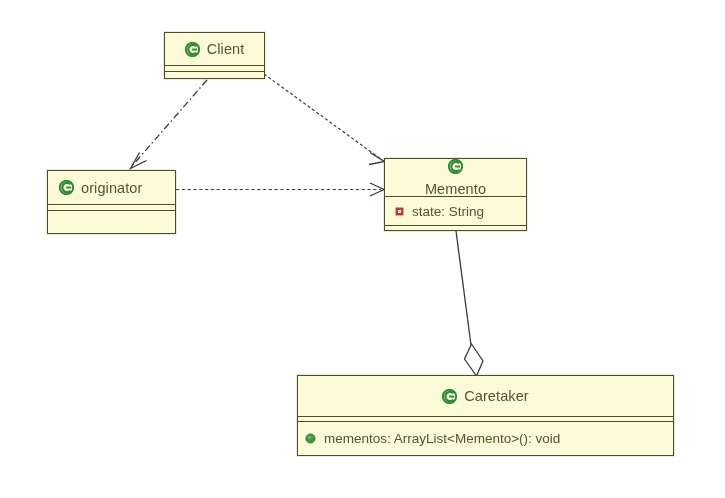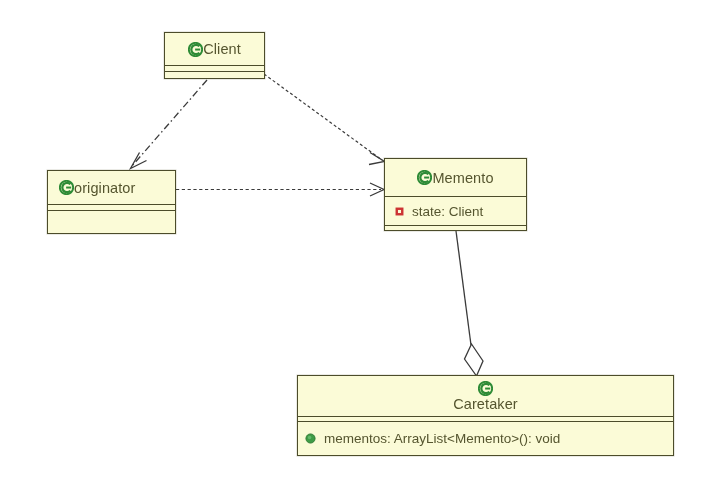--- a/index.html
+++ b/index.html
@@ -35,20 +35,21 @@
     box-sizing: border-box;
     background: #fbfbd7;
     border: 1px solid #4c4c2a;
     box-shadow: 0 0 0 0.5px rgba(90,90,50,0.25);
   }
   .uml-header {
     box-sizing: border-box;
     display: flex;
     align-items: center;
     justify-content: center;
+    gap: 7px;
     padding: 0 24px;
     white-space: nowrap;
   }
   .uml-header.left {
     justify-content: flex-start;
   }
   .uml-title {
     font-size: 14.5px;
     color: #55552f;
     letter-spacing: 0.1px;
@@ -145,42 +146,42 @@
       </svg>
       <span class="uml-title">originator</span>
     </div>
     <div class="uml-sep"></div>
     <div class="uml-empty" style="height:5px;"></div>
     <div class="uml-sep"></div>
     <div class="uml-empty" style="height:7px;"></div>
   </div>
 
   <div class="uml-class" style="left:384px; top:158px; width:143px; height:73px;">
-    <div class="uml-header" style="height:37px;">
+    <div class="uml-header" style="height:37px;flex-direction:column;">
       <svg class="icon-class" viewBox="0 0 16 16">
         <circle cx="8" cy="8" r="7.1" fill="none" stroke="#2e8b36" stroke-width="2.1"></circle>
         <path d="M 12.2 4.6 A 5 5 0 1 0 12.2 11.4" fill="none" stroke="#2e8b36" stroke-width="2.4"></path>
         <rect x="7.6" y="7.0" width="5.4" height="2.1" fill="#2e8b36"></rect>
       </svg>
       <span class="uml-title">Memento</span>
     </div>
     <div class="uml-sep"></div>
     <div class="uml-compartment" style="height:28px; padding-left:10px;">
       <svg class="icon-field" viewBox="0 0 10 10">
         <rect x="0.6" y="0.6" width="8.8" height="8.8" fill="#cc3333"></rect>
         <rect x="3.3" y="3.3" width="3.4" height="3.4" fill="#fbfbd7"></rect>
       </svg>
-      <span class="uml-member">state: Client</span>
+      <span class="uml-member">state: String</span>
     </div>
     <div class="uml-sep"></div>
     <div class="uml-empty" style="height:4px;"></div>
   </div>
 
   <div class="uml-class" style="left:297px; top:375px; width:377px; height:81px;">
-    <div class="uml-header" style="height:40px;flex-direction:column;">
+    <div class="uml-header" style="height:40px;">
       <svg class="icon-class" viewBox="0 0 16 16">
         <circle cx="8" cy="8" r="7.1" fill="none" stroke="#2e8b36" stroke-width="2.1"></circle>
         <path d="M 12.2 4.6 A 5 5 0 1 0 12.2 11.4" fill="none" stroke="#2e8b36" stroke-width="2.4"></path>
         <rect x="7.6" y="7.0" width="5.4" height="2.1" fill="#2e8b36"></rect>
       </svg>
       <span class="uml-title">Caretaker</span>
     </div>
     <div class="uml-sep"></div>
     <div class="uml-empty" style="height:4px;"></div>
     <div class="uml-sep"></div>

